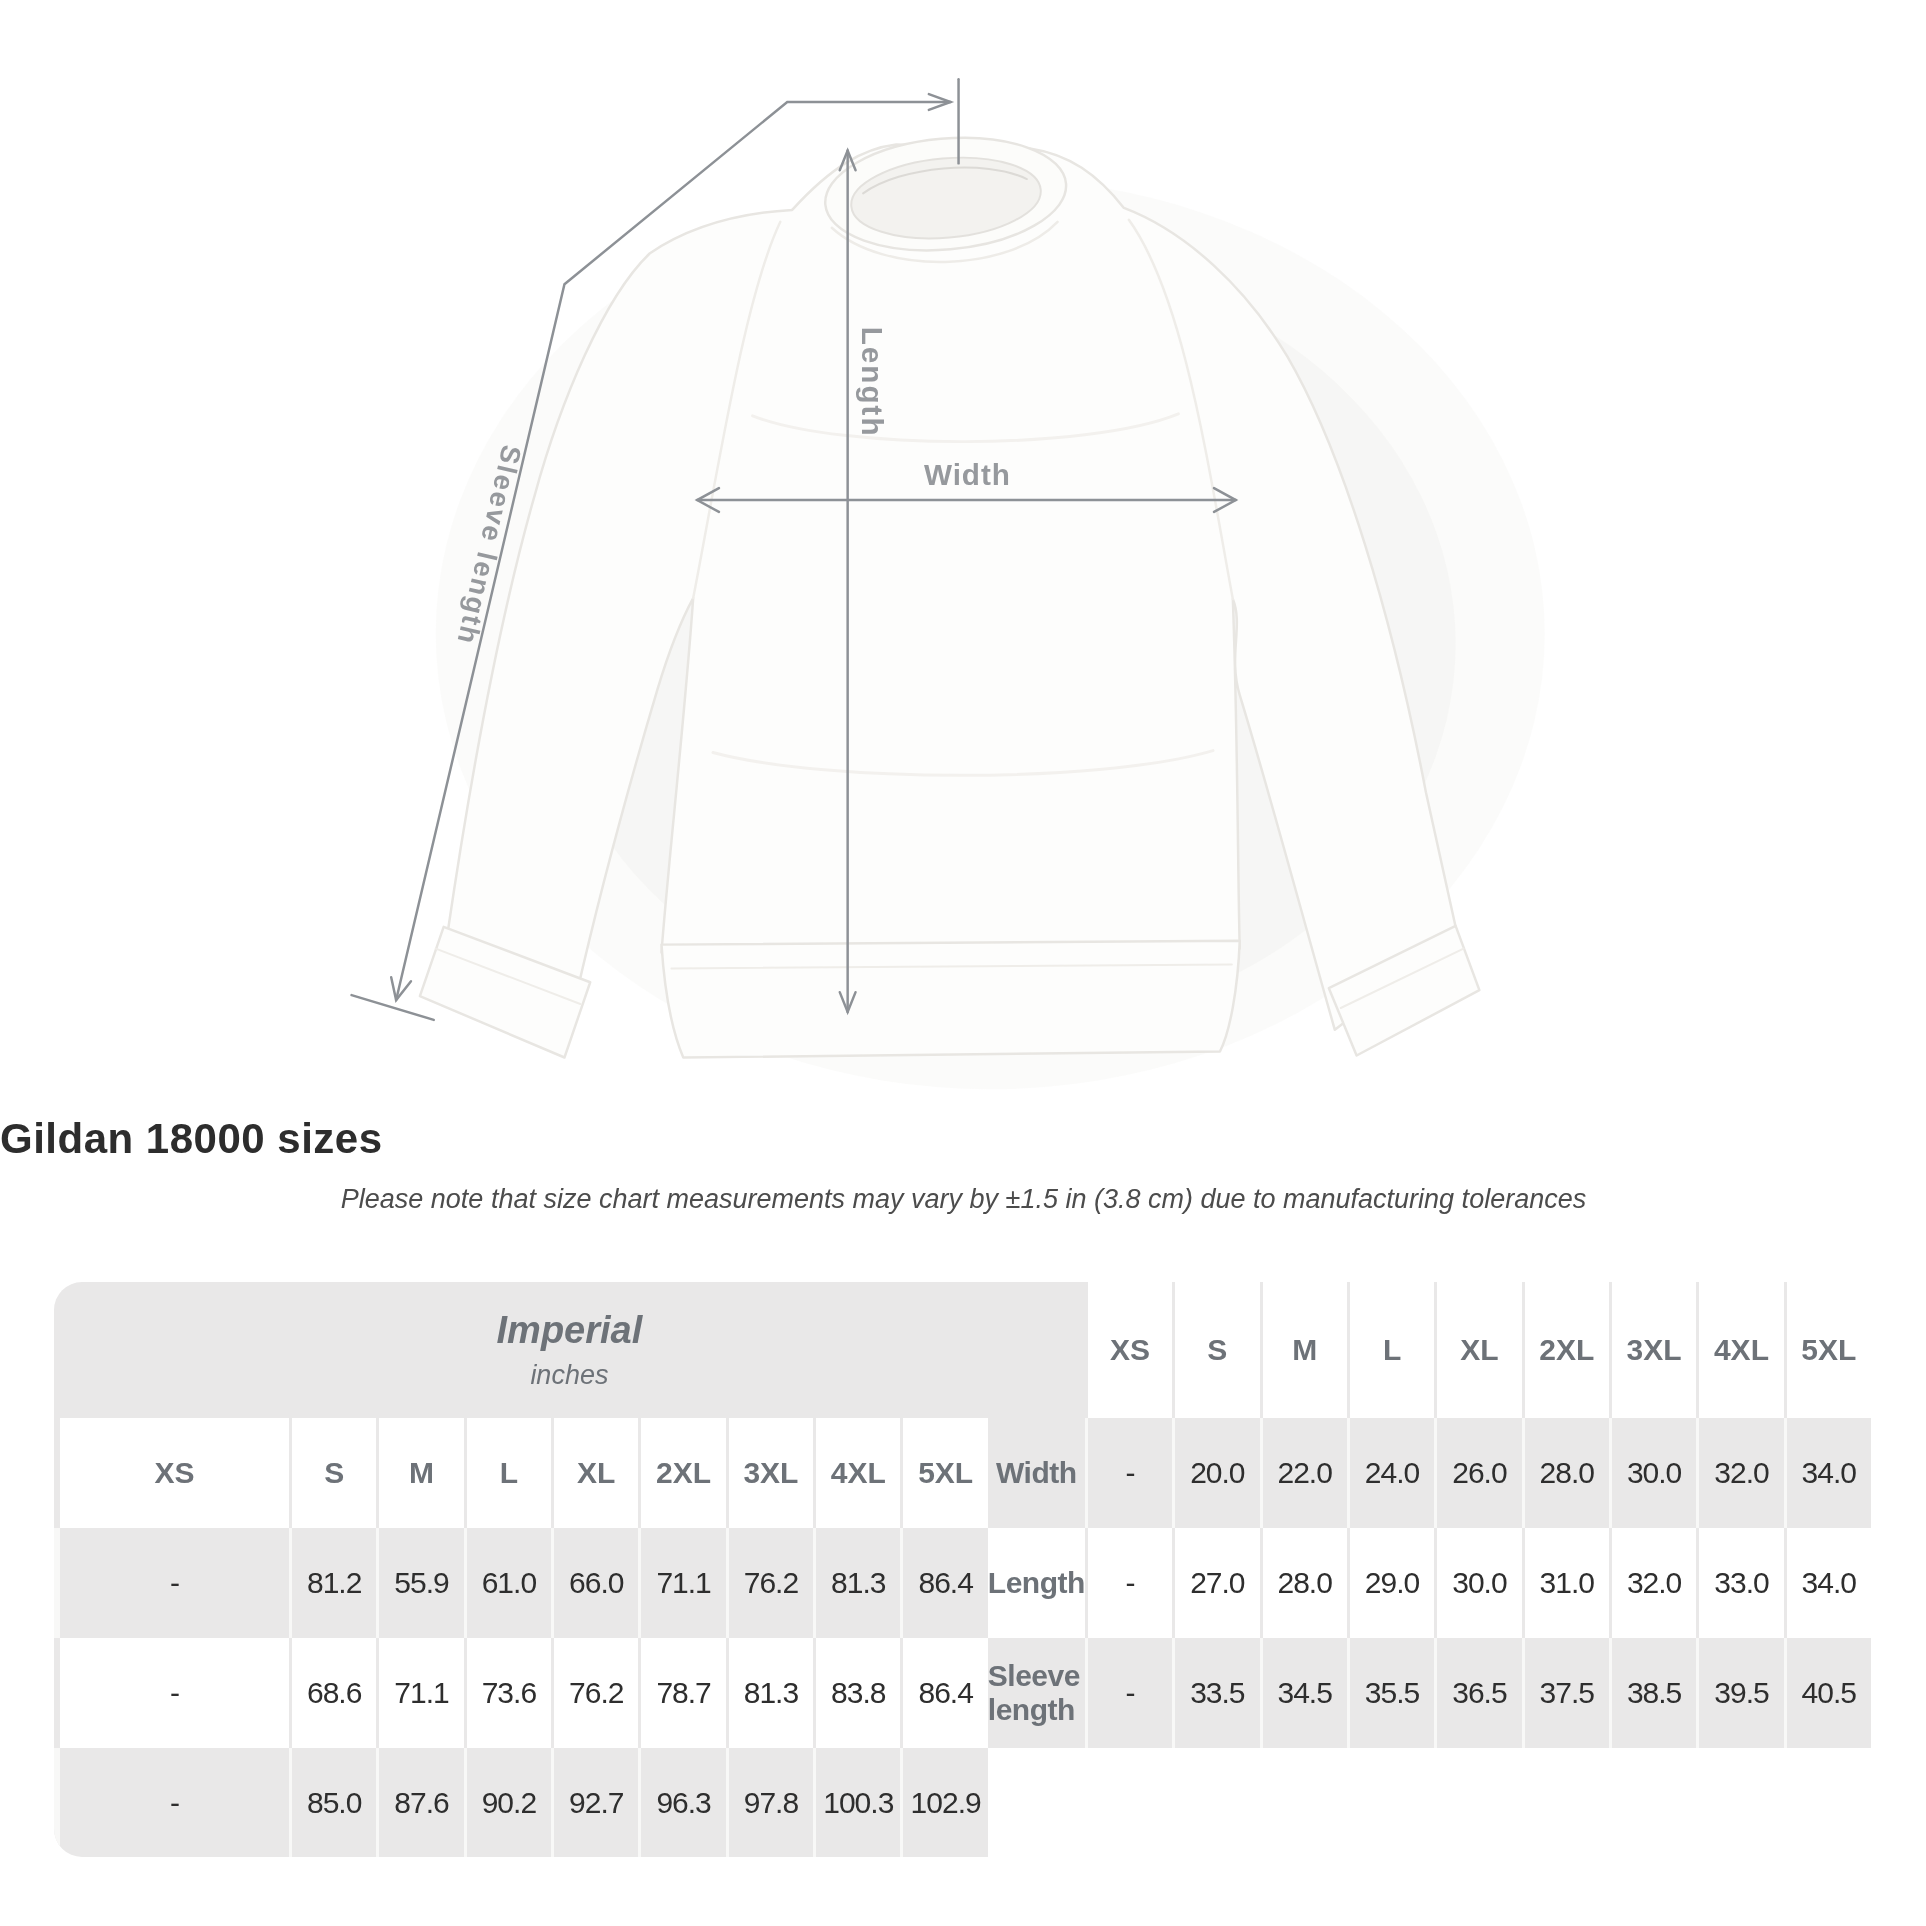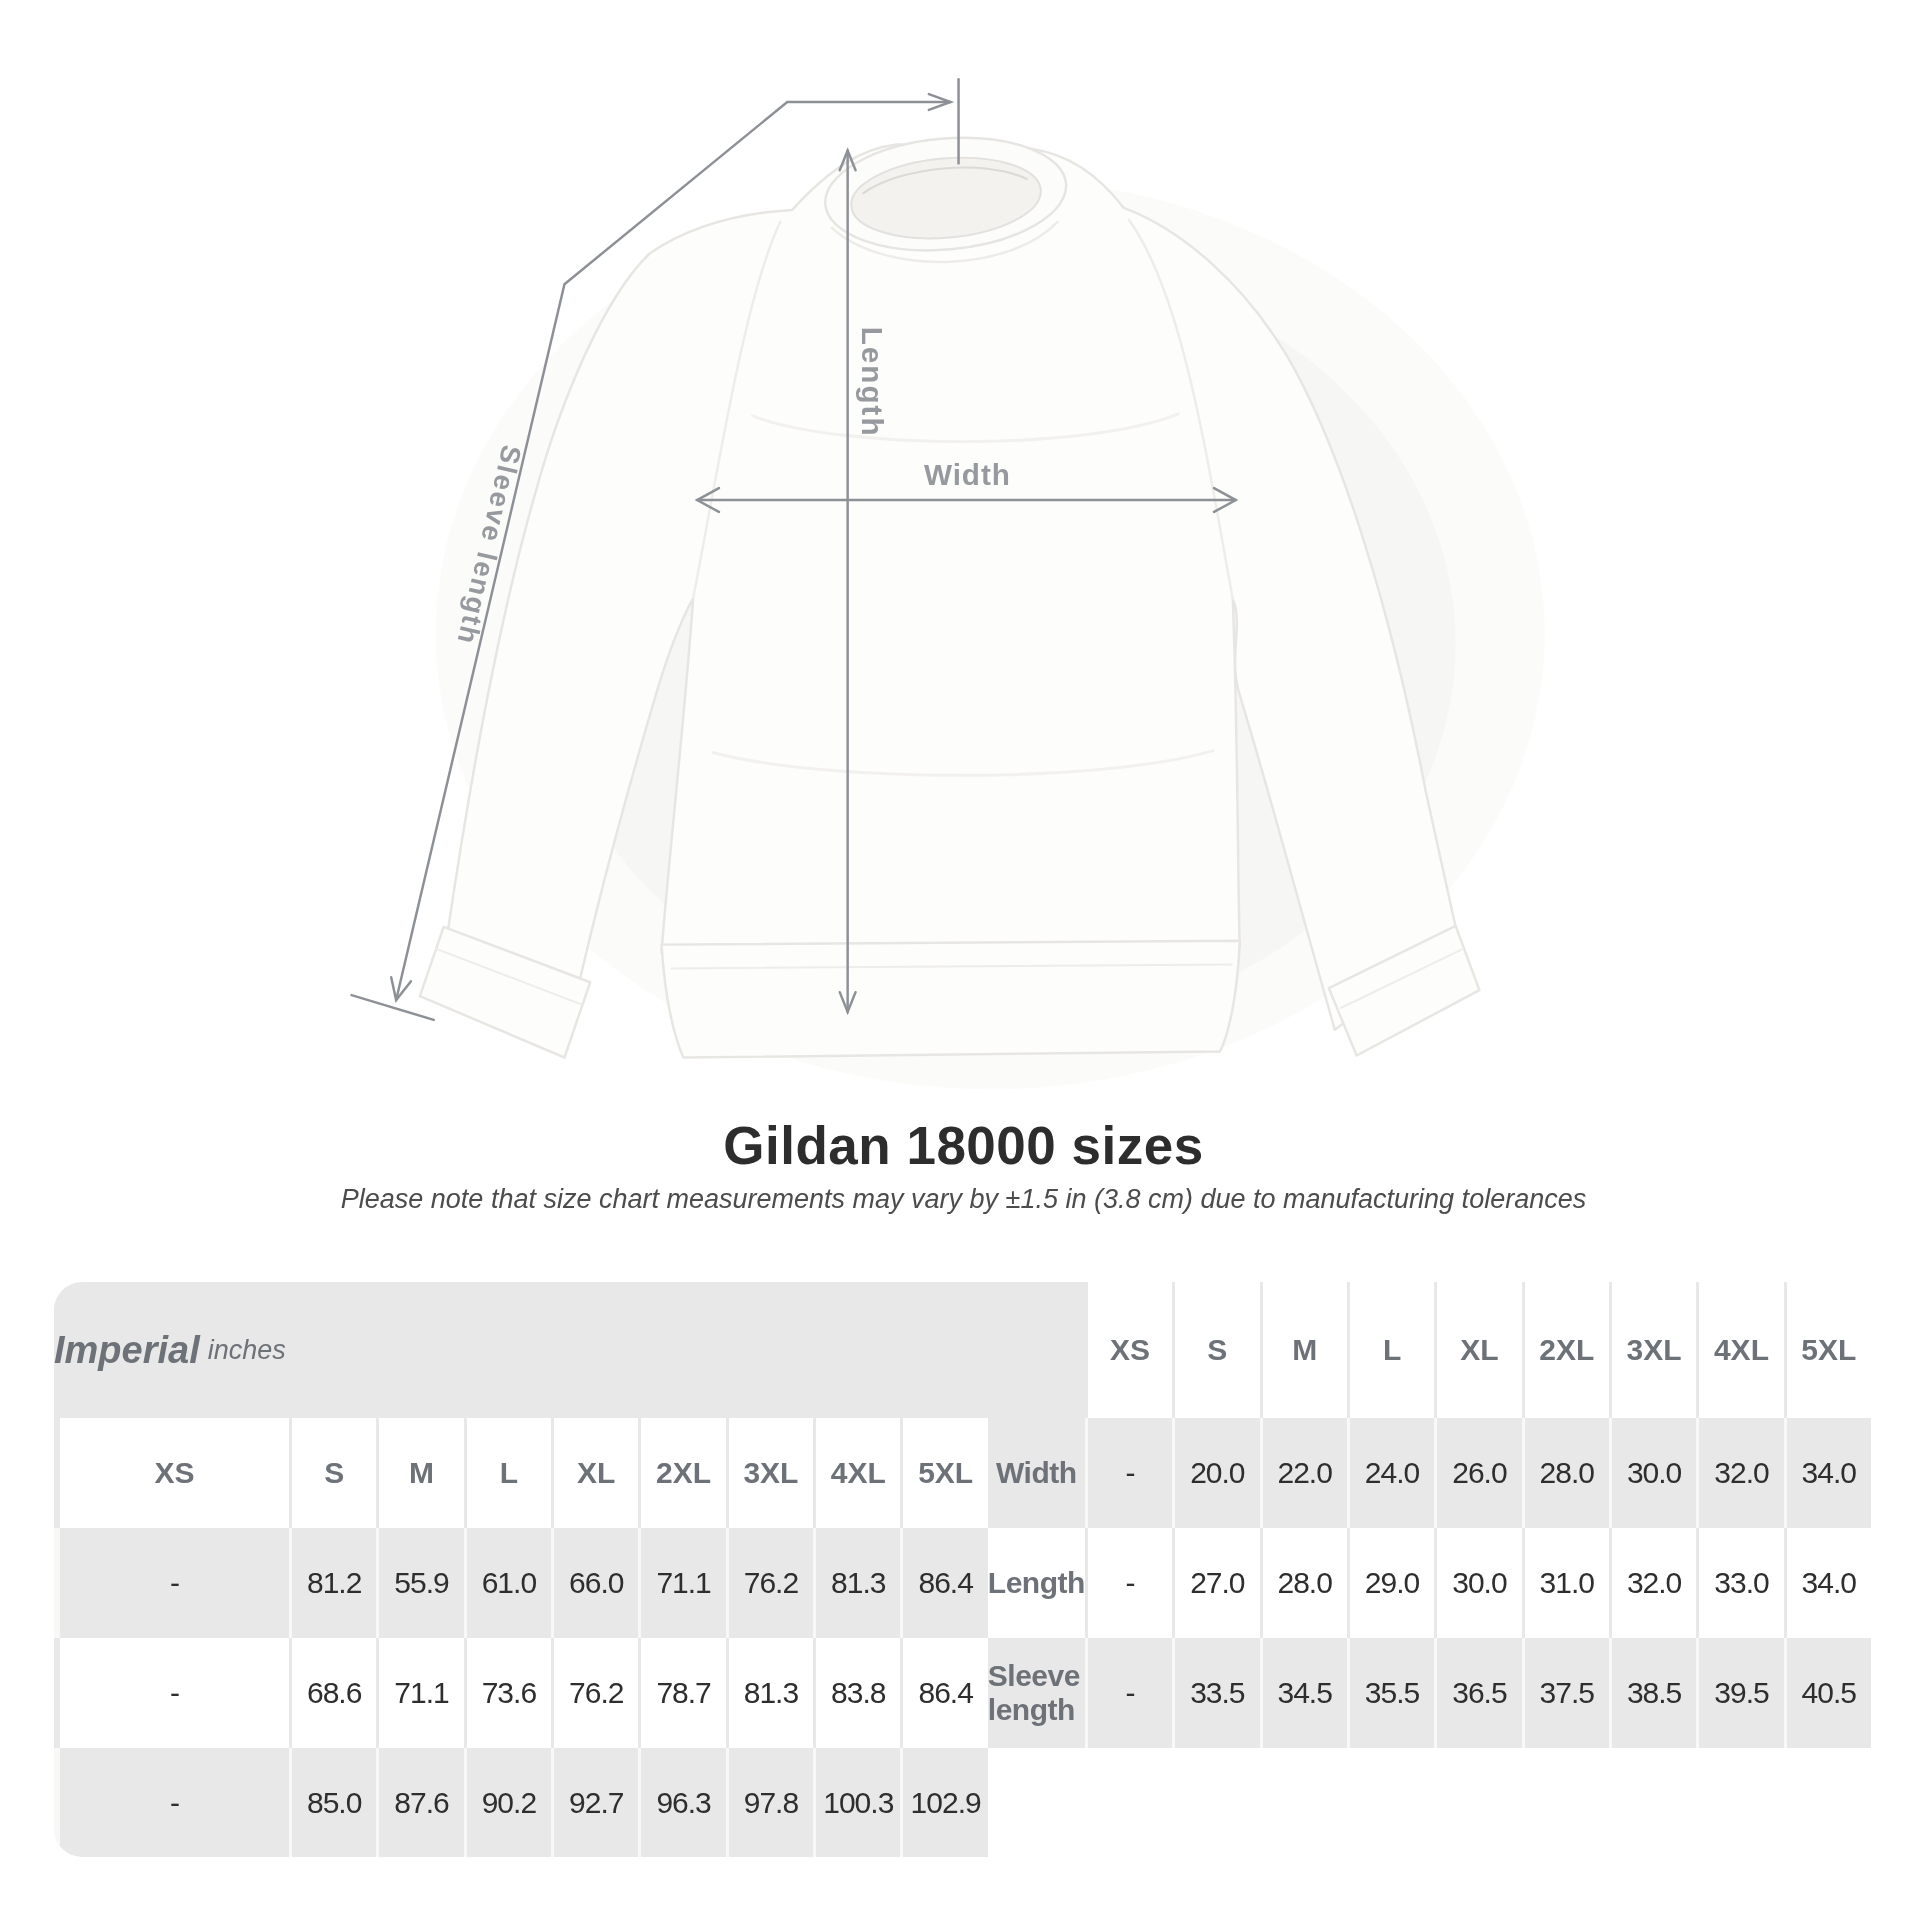--- a/index.html
+++ b/index.html
@@ -4,36 +4,36 @@
 <style>
   html,body{margin:0;padding:0;background:#ffffff;}
   .page{
     position:relative;width:1927px;height:1927px;overflow:hidden;background:#ffffff;
     font-family:"Liberation Sans","DejaVu Sans",sans-serif;
   }
   
   .diagram-svg{position:absolute;left:0;top:0;}
   
   .title{
-    position:absolute;left:0;top:1115px;width:100%;text-align:center;
-    font-size:53px;font-weight:700;color:#2d2d2d;letter-spacing:0.5px;
+    position:absolute;left:0;top:1115px;width:100%;text-align:left;
+    font-size:42px;font-weight:700;color:#2d2d2d;letter-spacing:0.5px;
   }
   .note{
     position:absolute;left:0;top:1184px;width:100%;text-align:center;
     font-size:27px;font-style:italic;color:#4c4c4c;
   }
   
   .size-table{
     position:absolute;left:54px;top:1282px;width:1817px;height:575px;
     display:grid;grid-template-columns:235px repeat(18,1fr);
     grid-template-rows:136px repeat(4,110px);
     border-radius:28px;overflow:hidden;background:#ffffff;
   }
   .band{
-    background:#e9e8e8;display:flex;flex-direction:row;align-items:center;
+    background:#e9e8e8;display:flex;flex-direction:column;align-items:center;justify-content:center;
     gap:8px;
   }
   .band-imp{grid-column:1 / 11;grid-row:1;}
   .band-met{grid-column:11 / 20;grid-row:1;}
   .band .g-name{font-size:38px;font-weight:700;font-style:italic;color:#6d7278;}
   .band .g-unit{font-size:27px;font-style:italic;color:#6d7278;}
   .cell{display:flex;align-items:center;justify-content:center;}
   .row-white{background:#ffffff;--div:#e9e8e8;}
   .row-gray{background:#e9e8e8;--div:#f8f8f7;}
   .sep{border-left:3px solid var(--div);}

